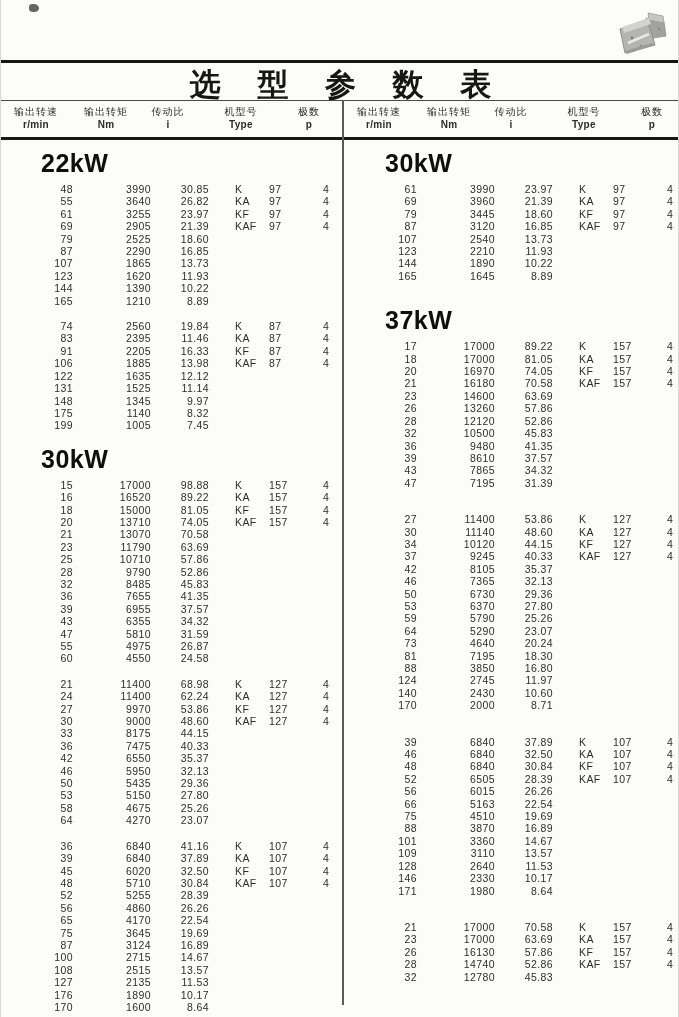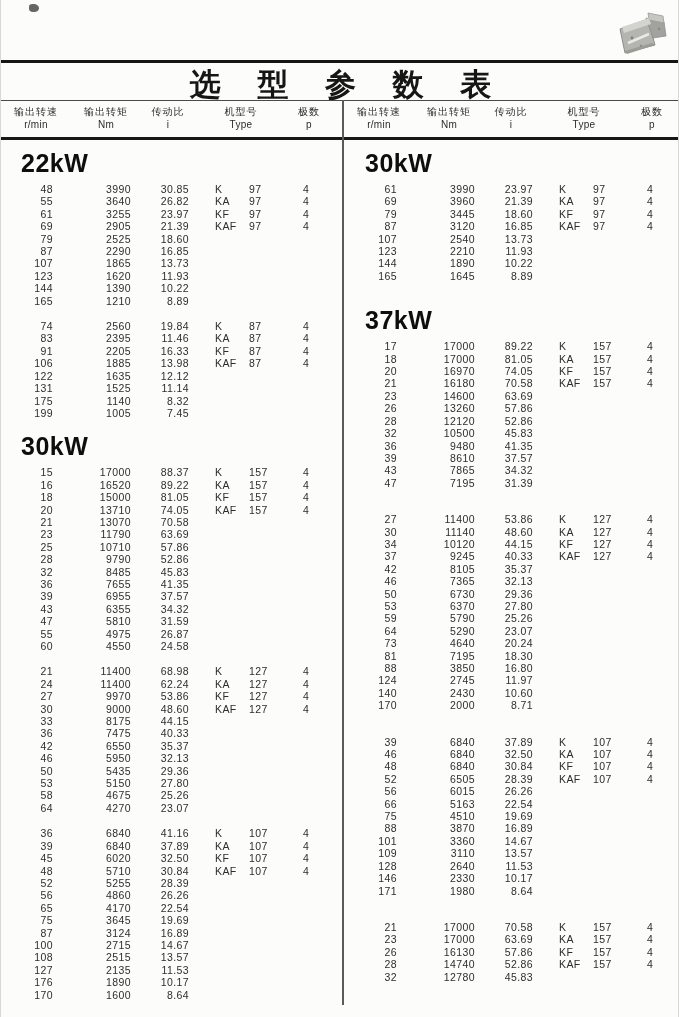--- a/index.html
+++ b/index.html
@@ -14,23 +14,23 @@
          font-size:31px;font-weight:bold;color:#161614;letter-spacing:14px;
          text-indent:14px;white-space:nowrap;}
   .header-band{position:absolute;left:0;top:100px;width:679px;height:36px;
                border-top:1px solid #4a4a46;border-bottom:3px solid #171715;
                display:flex;box-sizing:content-box;background:#fcfcfa;}
   .half{display:grid;grid-template-columns:70px 70px 54px 92px 44px;padding-top:4px;}
   .half.left{width:341px;}
   .half.right{width:336px;margin-left:2px;}
   .hcol{display:flex;flex-direction:column;align-items:center;font-size:10px;
         color:#2c2c2a;line-height:13px;letter-spacing:1px;}
-  .hcol .unit{letter-spacing:0.3px;}
+  .hcol .unit{letter-spacing:0.3px;font-weight:bold;}
   .vdivider{position:absolute;left:341px;top:100px;width:2px;height:905px;background:#5a5a56;}
-  .col{position:absolute;top:139px;overflow:hidden;}
+  .col{position:absolute;top:139px;overflow:hidden;padding-left:20px;}
   .col-left{left:0;width:340px;height:878px;}
   .col-right{left:344px;width:335px;height:878px;}
   .section{margin-top:10px;}
   .power{font-size:25px;line-height:28px;font-weight:bold;color:#0e0e0c;
          margin:0 0 6px 20px;letter-spacing:0.5px;}
   .col-left  .block{margin-bottom:13px;}
   .col-right .block{margin-bottom:24px;}
   .row{display:grid;grid-template-columns:52px 78px 58px 26px 34px 30px 54px;
        font-size:10.5px;line-height:12.4px;color:#2d2d2b;letter-spacing:0.4px;}
   .c-r{text-align:right;}
@@ -254,20 +254,29 @@
           <div class="row">
             <span class="c-r">131</span>
             <span class="c-r">1525</span>
             <span class="c-r">11.14</span>
             <span></span>
             <span class="c-l"></span>
             <span class="c-l"></span>
             <span class="c-c"></span>
           </div>
           <div class="row">
+            <span class="c-r">148</span>
+            <span class="c-r">1345</span>
+            <span class="c-r">9.97</span>
+            <span></span>
+            <span class="c-l"></span>
+            <span class="c-l"></span>
+            <span class="c-c"></span>
+          </div>
+          <div class="row">
             <span class="c-r">175</span>
             <span class="c-r">1140</span>
             <span class="c-r">8.32</span>
             <span></span>
             <span class="c-l"></span>
             <span class="c-l"></span>
             <span class="c-c"></span>
           </div>
           <div class="row">
             <span class="c-r">199</span>
@@ -279,21 +288,21 @@
             <span class="c-c"></span>
           </div>
         </div>
       </div>
       <div class="section">
         <div class="power">30kW</div>
         <div class="block">
           <div class="row">
             <span class="c-r">15</span>
             <span class="c-r">17000</span>
-            <span class="c-r">88.37</span>
+            <span class="c-r">98.88</span>
             <span></span>
             <span class="c-l">K</span>
             <span class="c-l">157</span>
             <span class="c-c">4</span>
           </div>
           <div class="row">
             <span class="c-r">16</span>
             <span class="c-r">16520</span>
             <span class="c-r">89.22</span>
             <span></span>

